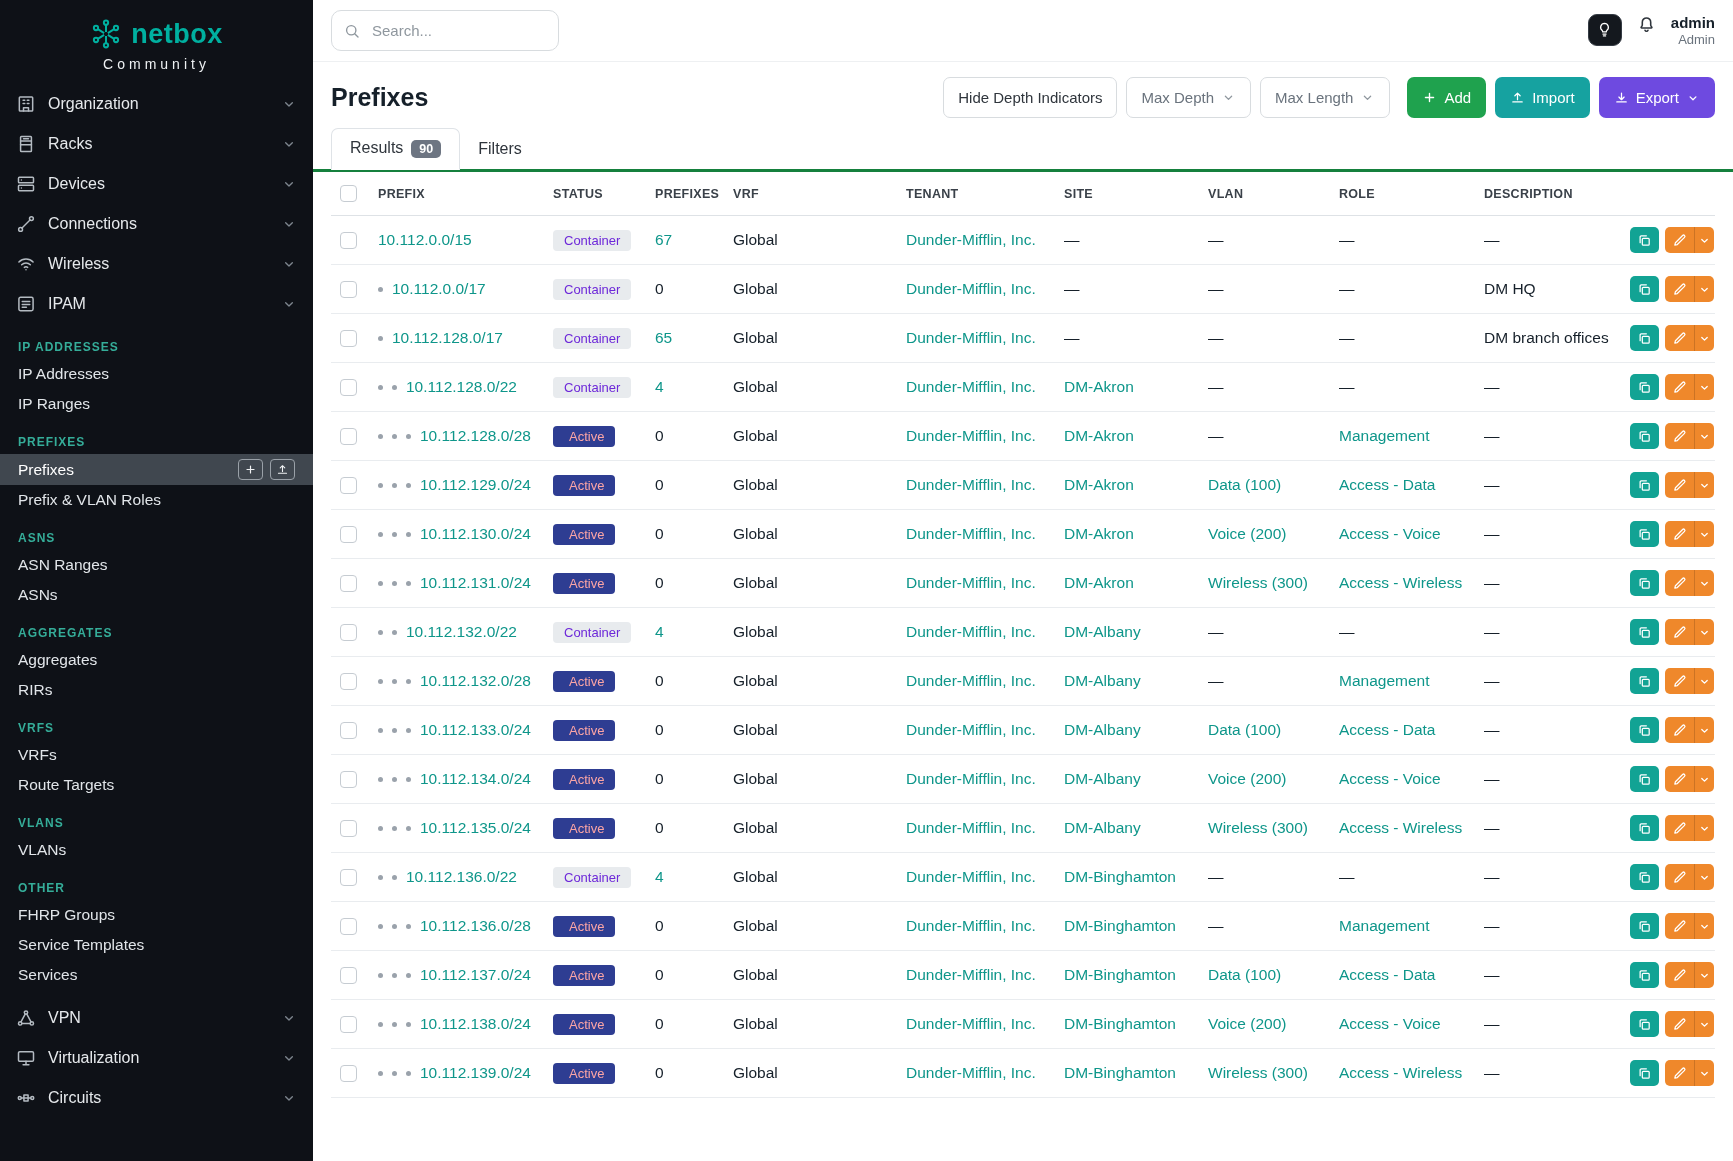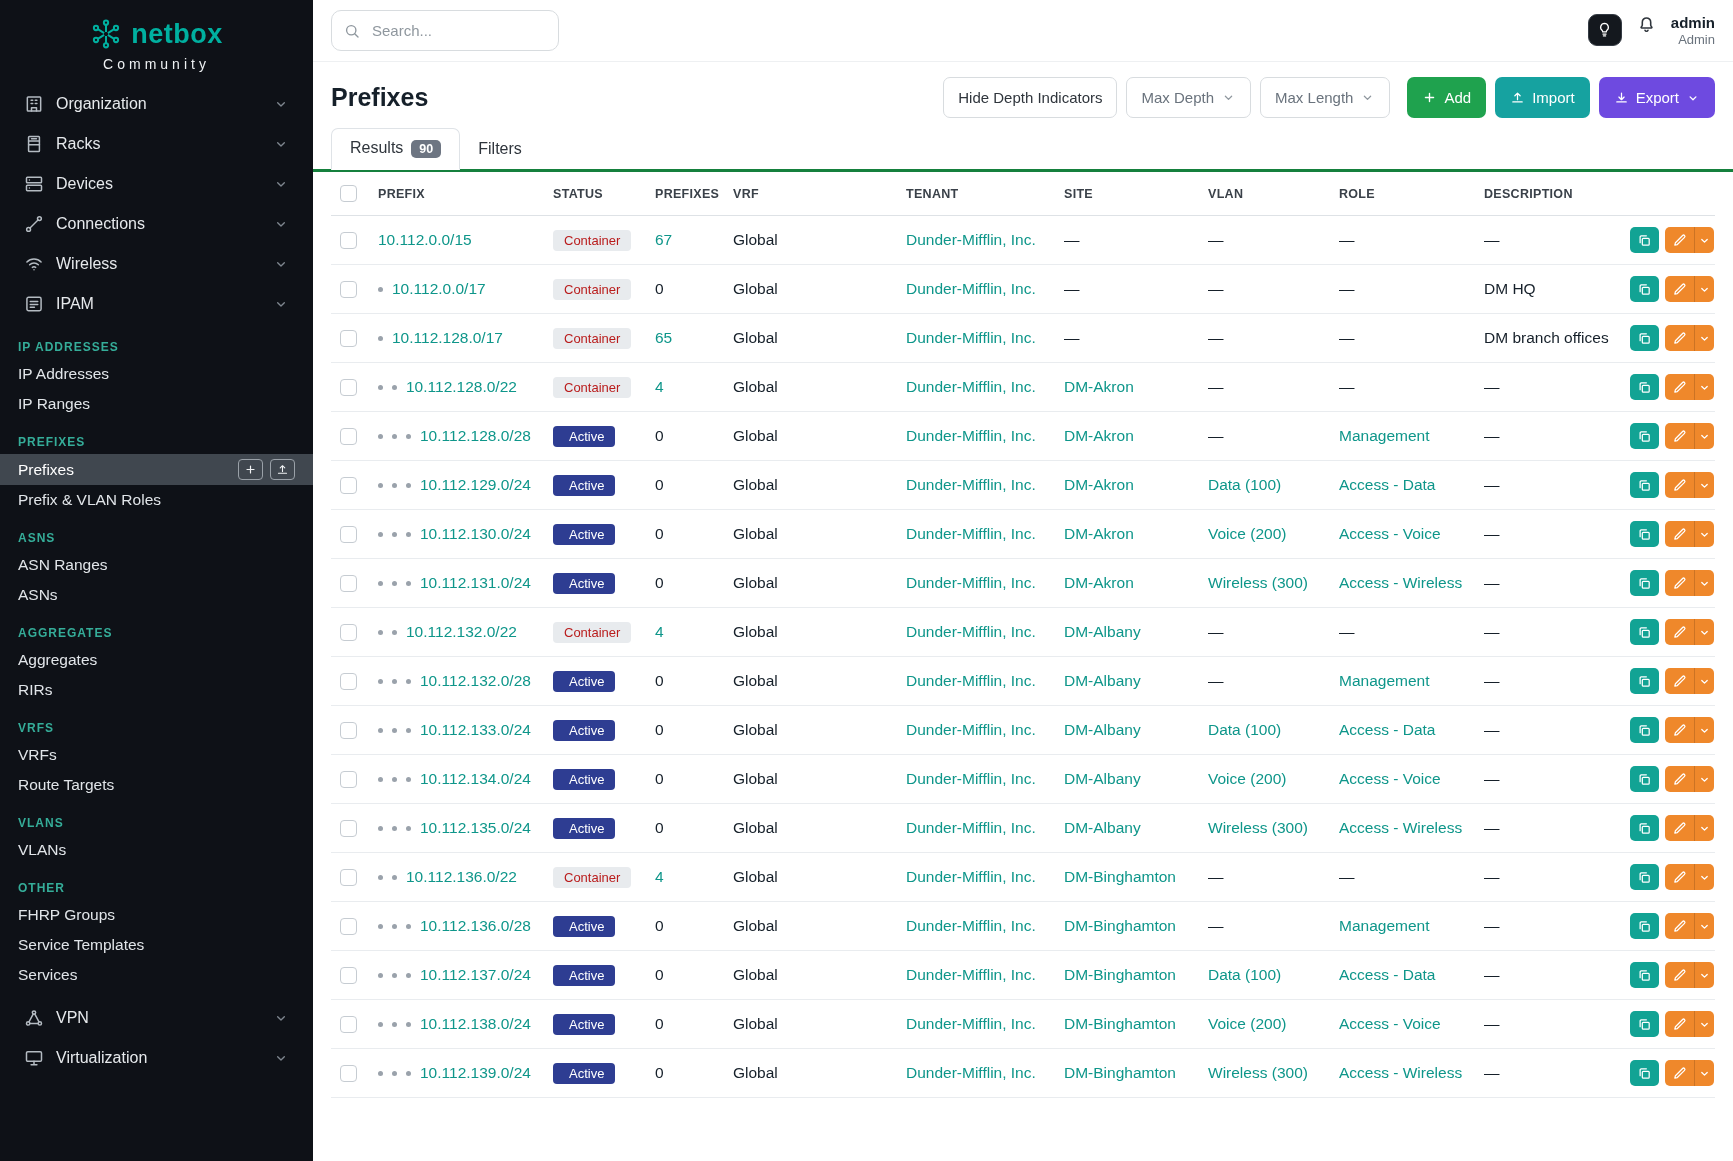--- a/index.html
+++ b/index.html
@@ -14,21 +14,21 @@
   .icon { display:inline-flex; align-items:center; justify-content:center; }
   .icon svg { display:block; }
 
   
   .sidebar { width:313px; min-width:313px; height:100%; background:#0e1117; color:#dfe3e8; overflow:hidden; }
   .logo { padding:18px 0 12px; text-align:center; }
   .logo-row { display:inline-flex; align-items:center; gap:9px; }
   .logo-mark svg { width:32px; height:32px; color:#00b0a0; }
   .logo-text { font-size:27px; font-weight:bold; color:#00b0a0; letter-spacing:.5px; }
   .logo-sub { margin-top:2px; font-size:14px; color:#eef1f3; letter-spacing:4px; }
-  .side-item { display:flex; align-items:center; gap:12px; padding:10px 24px; font-size:16px; color:#e6e9ec; }
+  .side-item { display:flex; align-items:center; gap:12px; padding:10px 16px; font-size:16px; color:#e6e9ec; }
   .side-ic { color:#b4bbc2; } .side-ic svg { width:20px; height:20px; }
   .side-label { flex:1; }
   .side-chev { color:#7e868f; } .side-chev svg { width:16px; height:16px; }
   .side-sec { padding:16px 18px 5px; font-size:12px; font-weight:bold; color:#35ad99; letter-spacing:1px; }
   .side-sub { display:flex; align-items:center; padding:5px 18px; font-size:15.5px; line-height:20px; color:#e1e5e9; }
   .side-sub.active { background:#40474f; color:#ffffff; }
   .sub-actions { margin-left:auto; display:flex; gap:7px; }
   .sub-act { width:25px; height:21px; background:transparent; border:1px solid #9aa1a8; border-radius:4px; color:#f0f2f4; display:flex; align-items:center; justify-content:center; }
   .sub-act svg { width:13px; height:13px; }
   .menu-bottom { margin-top:8px; }
@@ -75,22 +75,22 @@
   .filter-btn svg { width:16px; height:16px; }
   .filter-select { width:182px; height:42px; border:1px solid #d8dcdf; border-left:none; border-radius:0 7px 7px 0; display:flex; align-items:center; justify-content:flex-end; padding:0 11px; color:#6a737d; cursor:pointer; background:#fff; }
   .configure-btn { margin-left:auto; }
 
   .table-wrap { padding:0 18px; flex:1; overflow:hidden; }
   table { width:100%; border-collapse:collapse; table-layout:fixed; }
   th { font-size:12.5px; letter-spacing:.3px; color:#3a4149; font-weight:bold; text-align:left; padding:13px 9px; border-bottom:1px solid #dee2e6; }
   td { font-size:15.5px; padding:11px 9px; border-bottom:1px solid #e9ecef; white-space:nowrap; overflow:hidden; vertical-align:middle; }
   .tlink { color:#0e968a; }
   .badge { display:inline-block; font-size:13px; padding:3px 11px; border-radius:4px; }
-  .badge-container { background:#e8ebee; color:#b91c1c; }
-  .badge-active { background:#2e3d92; color:#ffffff;padding-left:16px; }
+  .badge-container { background:#e8ebee; color:#6d28d9; }
+  .badge-active { background:#2e3d92; color:#fca5a5;padding-left:16px; }
   .prefix-wrap { display:flex; align-items:center; }
   .depth-dot { display:inline-block; width:5px; height:5px; border-radius:50%; background:#9aa2ab; margin-right:9px; flex:none; }
   input[type="checkbox"] { appearance:none; width:17px; height:17px; border:1px solid #c6ccd2; border-radius:4px; background:#fff; vertical-align:middle; cursor:pointer; }
   .col-actions { text-align:right; }
   .act-grp { display:inline-flex; align-items:center; gap:6px; }
   .split { display:inline-flex; }
   .act-btn { border:none; color:#fff; display:inline-flex; align-items:center; justify-content:center; height:26px; }
   .act-btn svg { width:15px; height:15px; }
   .act-copy { width:29px; background:#12a394; border-radius:5px; }
   .act-edit { width:29px; background:#ef882b; border-radius:5px 0 0 5px; }
@@ -292,20 +292,35 @@
           </span>
         </a>
         <a class="side-item">
           <span class="icon side-ic">
             <svg viewBox="0 0 24 24" fill="none" stroke="currentColor" stroke-width="1.8" stroke-linecap="round" stroke-linejoin="round">
               <rect x="3" y="4.5" width="18" height="11.5" rx="1.5"></rect>
               <path d="M8.5 20h7M12 16v4"></path>
             </svg>
           </span>
           <span class="side-label">Virtualization</span>
+          <span class="icon side-chev">
+            <svg viewBox="0 0 24 24" fill="none" stroke="currentColor" stroke-width="2" stroke-linecap="round" stroke-linejoin="round">
+              <path d="M7 10l5 5 5-5"></path>
+            </svg>
+          </span>
+        </a>
+        <a class="side-item">
+          <span class="icon side-ic">
+            <svg viewBox="0 0 24 24" fill="none" stroke="currentColor" stroke-width="1.8" stroke-linecap="round" stroke-linejoin="round">
+              <circle cx="4.5" cy="12" r="1.8"></circle>
+              <circle cx="19.5" cy="12" r="1.8"></circle>
+              <path d="M6.5 12h11M9.5 8.5h5v7h-5z"></path>
+            </svg>
+          </span>
+          <span class="side-label">Circuits</span>
           <span class="icon side-chev">
             <svg viewBox="0 0 24 24" fill="none" stroke="currentColor" stroke-width="2" stroke-linecap="round" stroke-linejoin="round">
               <path d="M7 10l5 5 5-5"></path>
             </svg>
           </span>
         </a>
       </div>
   </nav>
 </aside>
 

